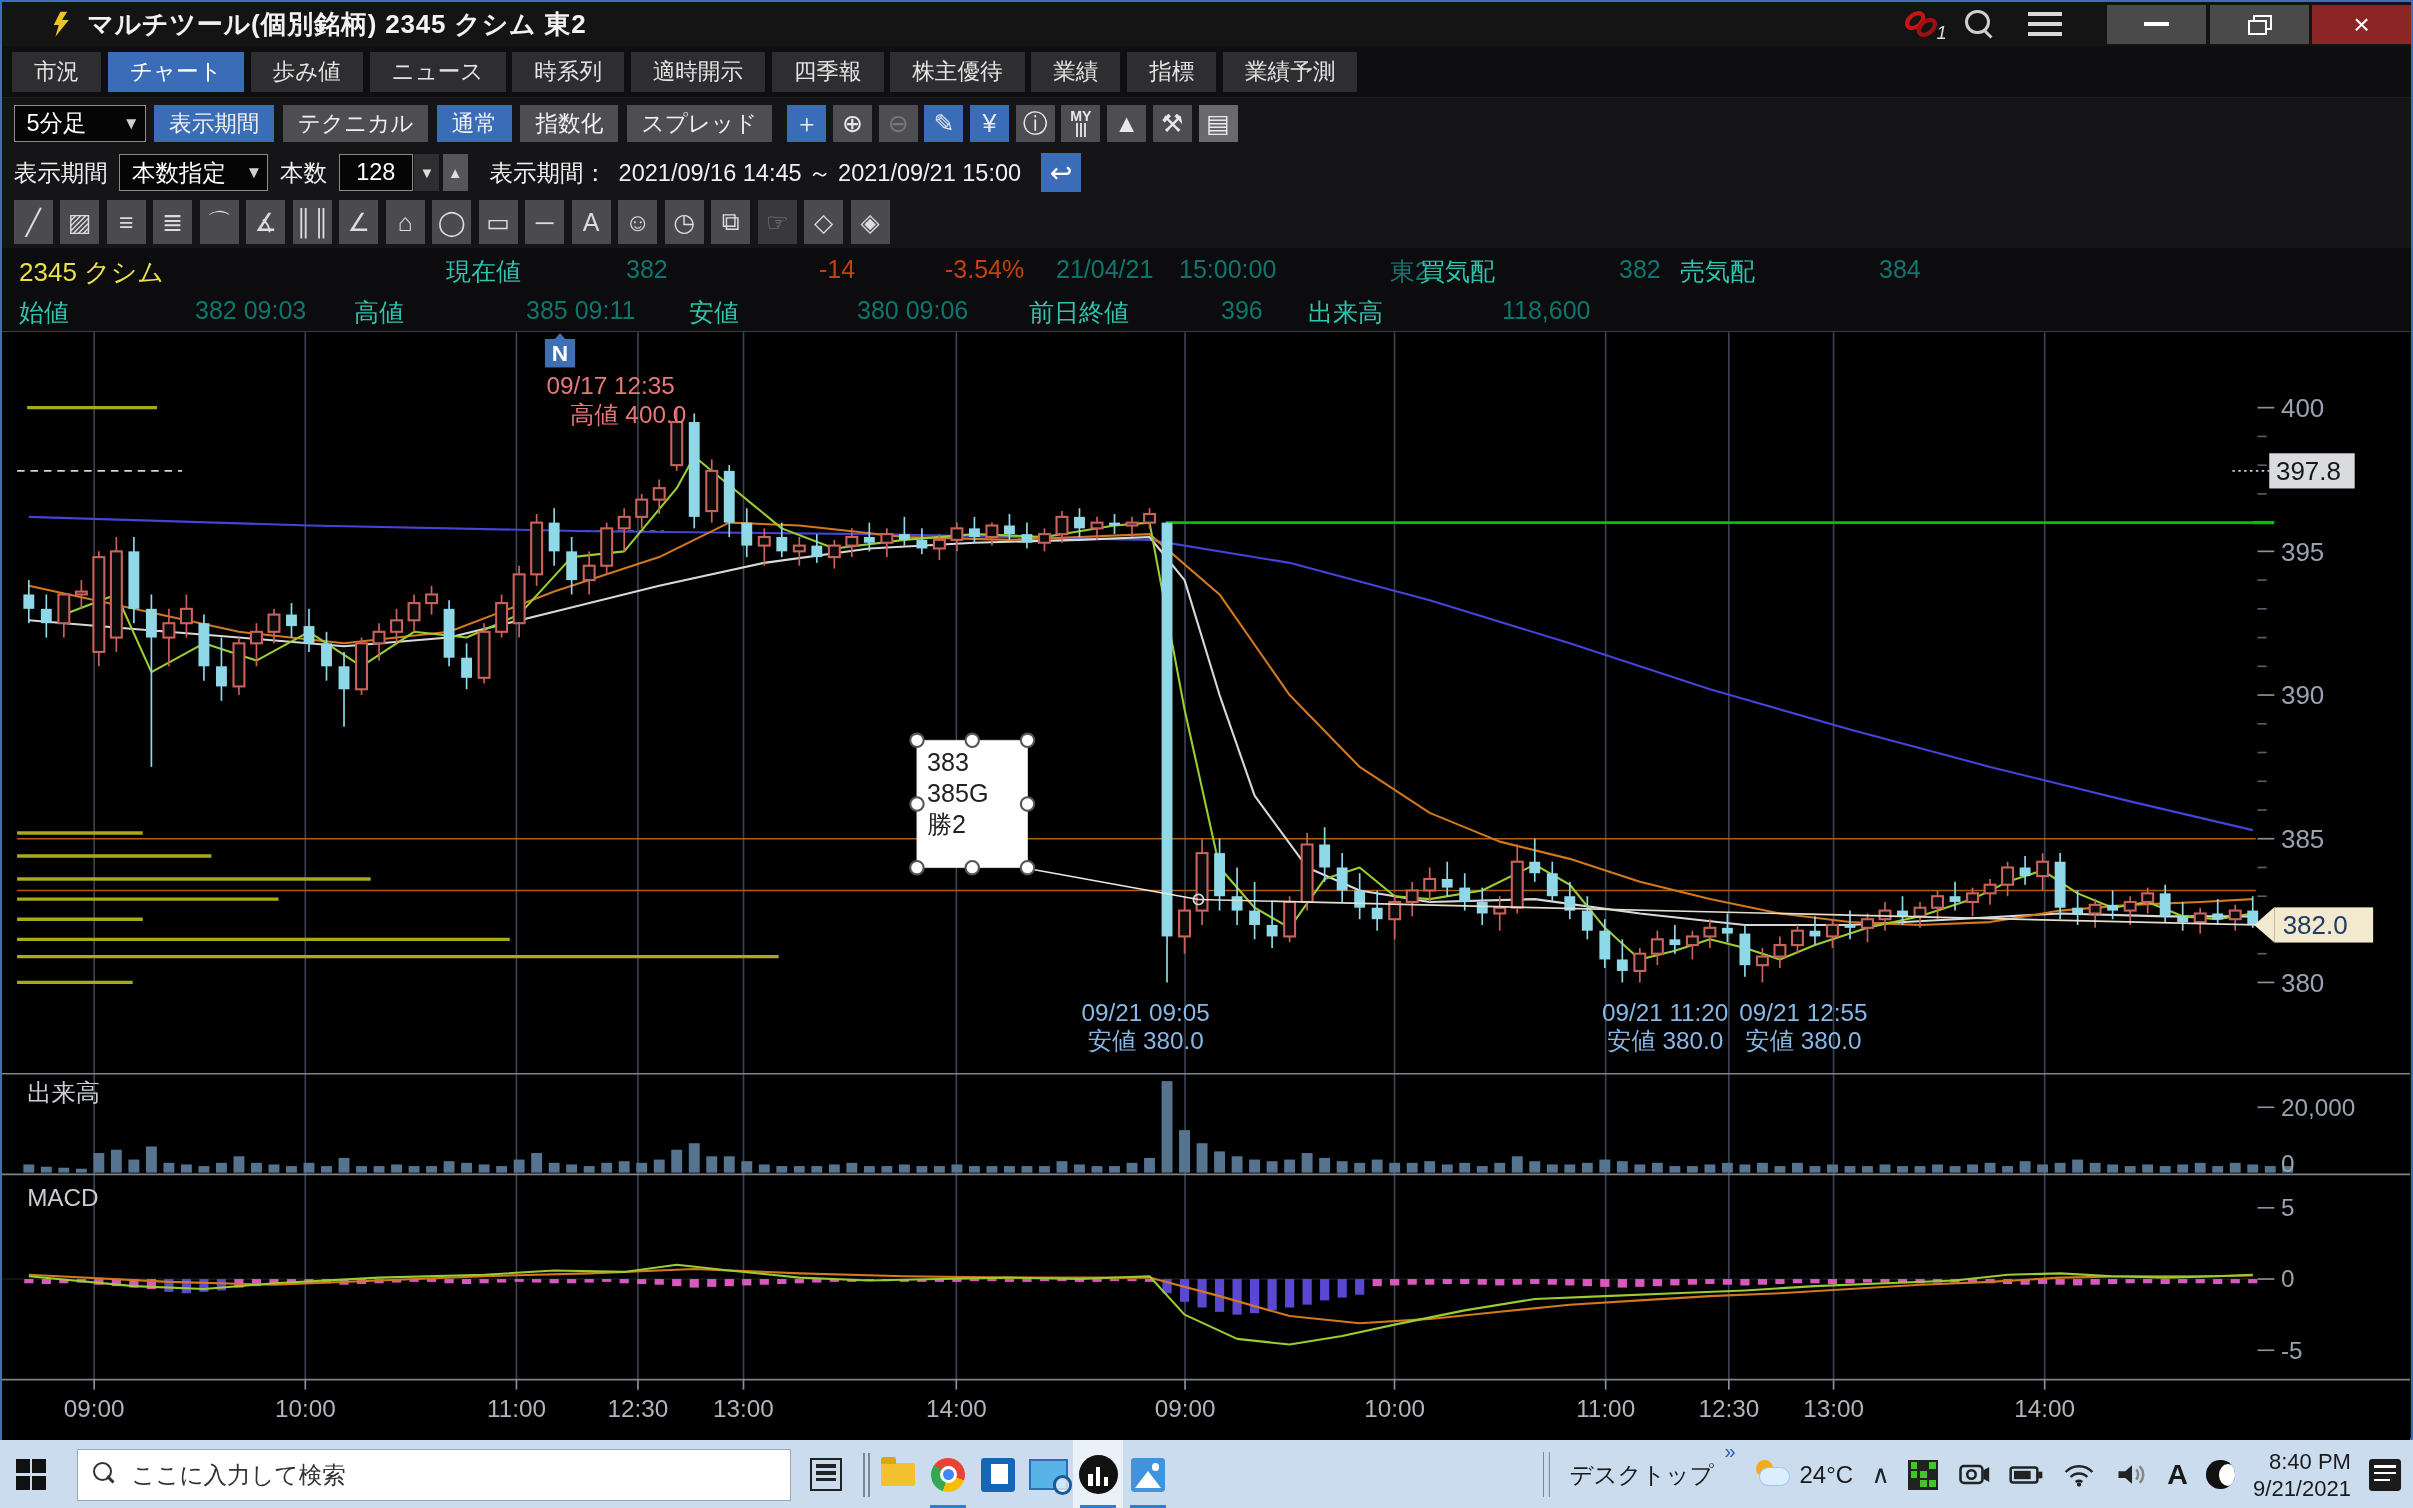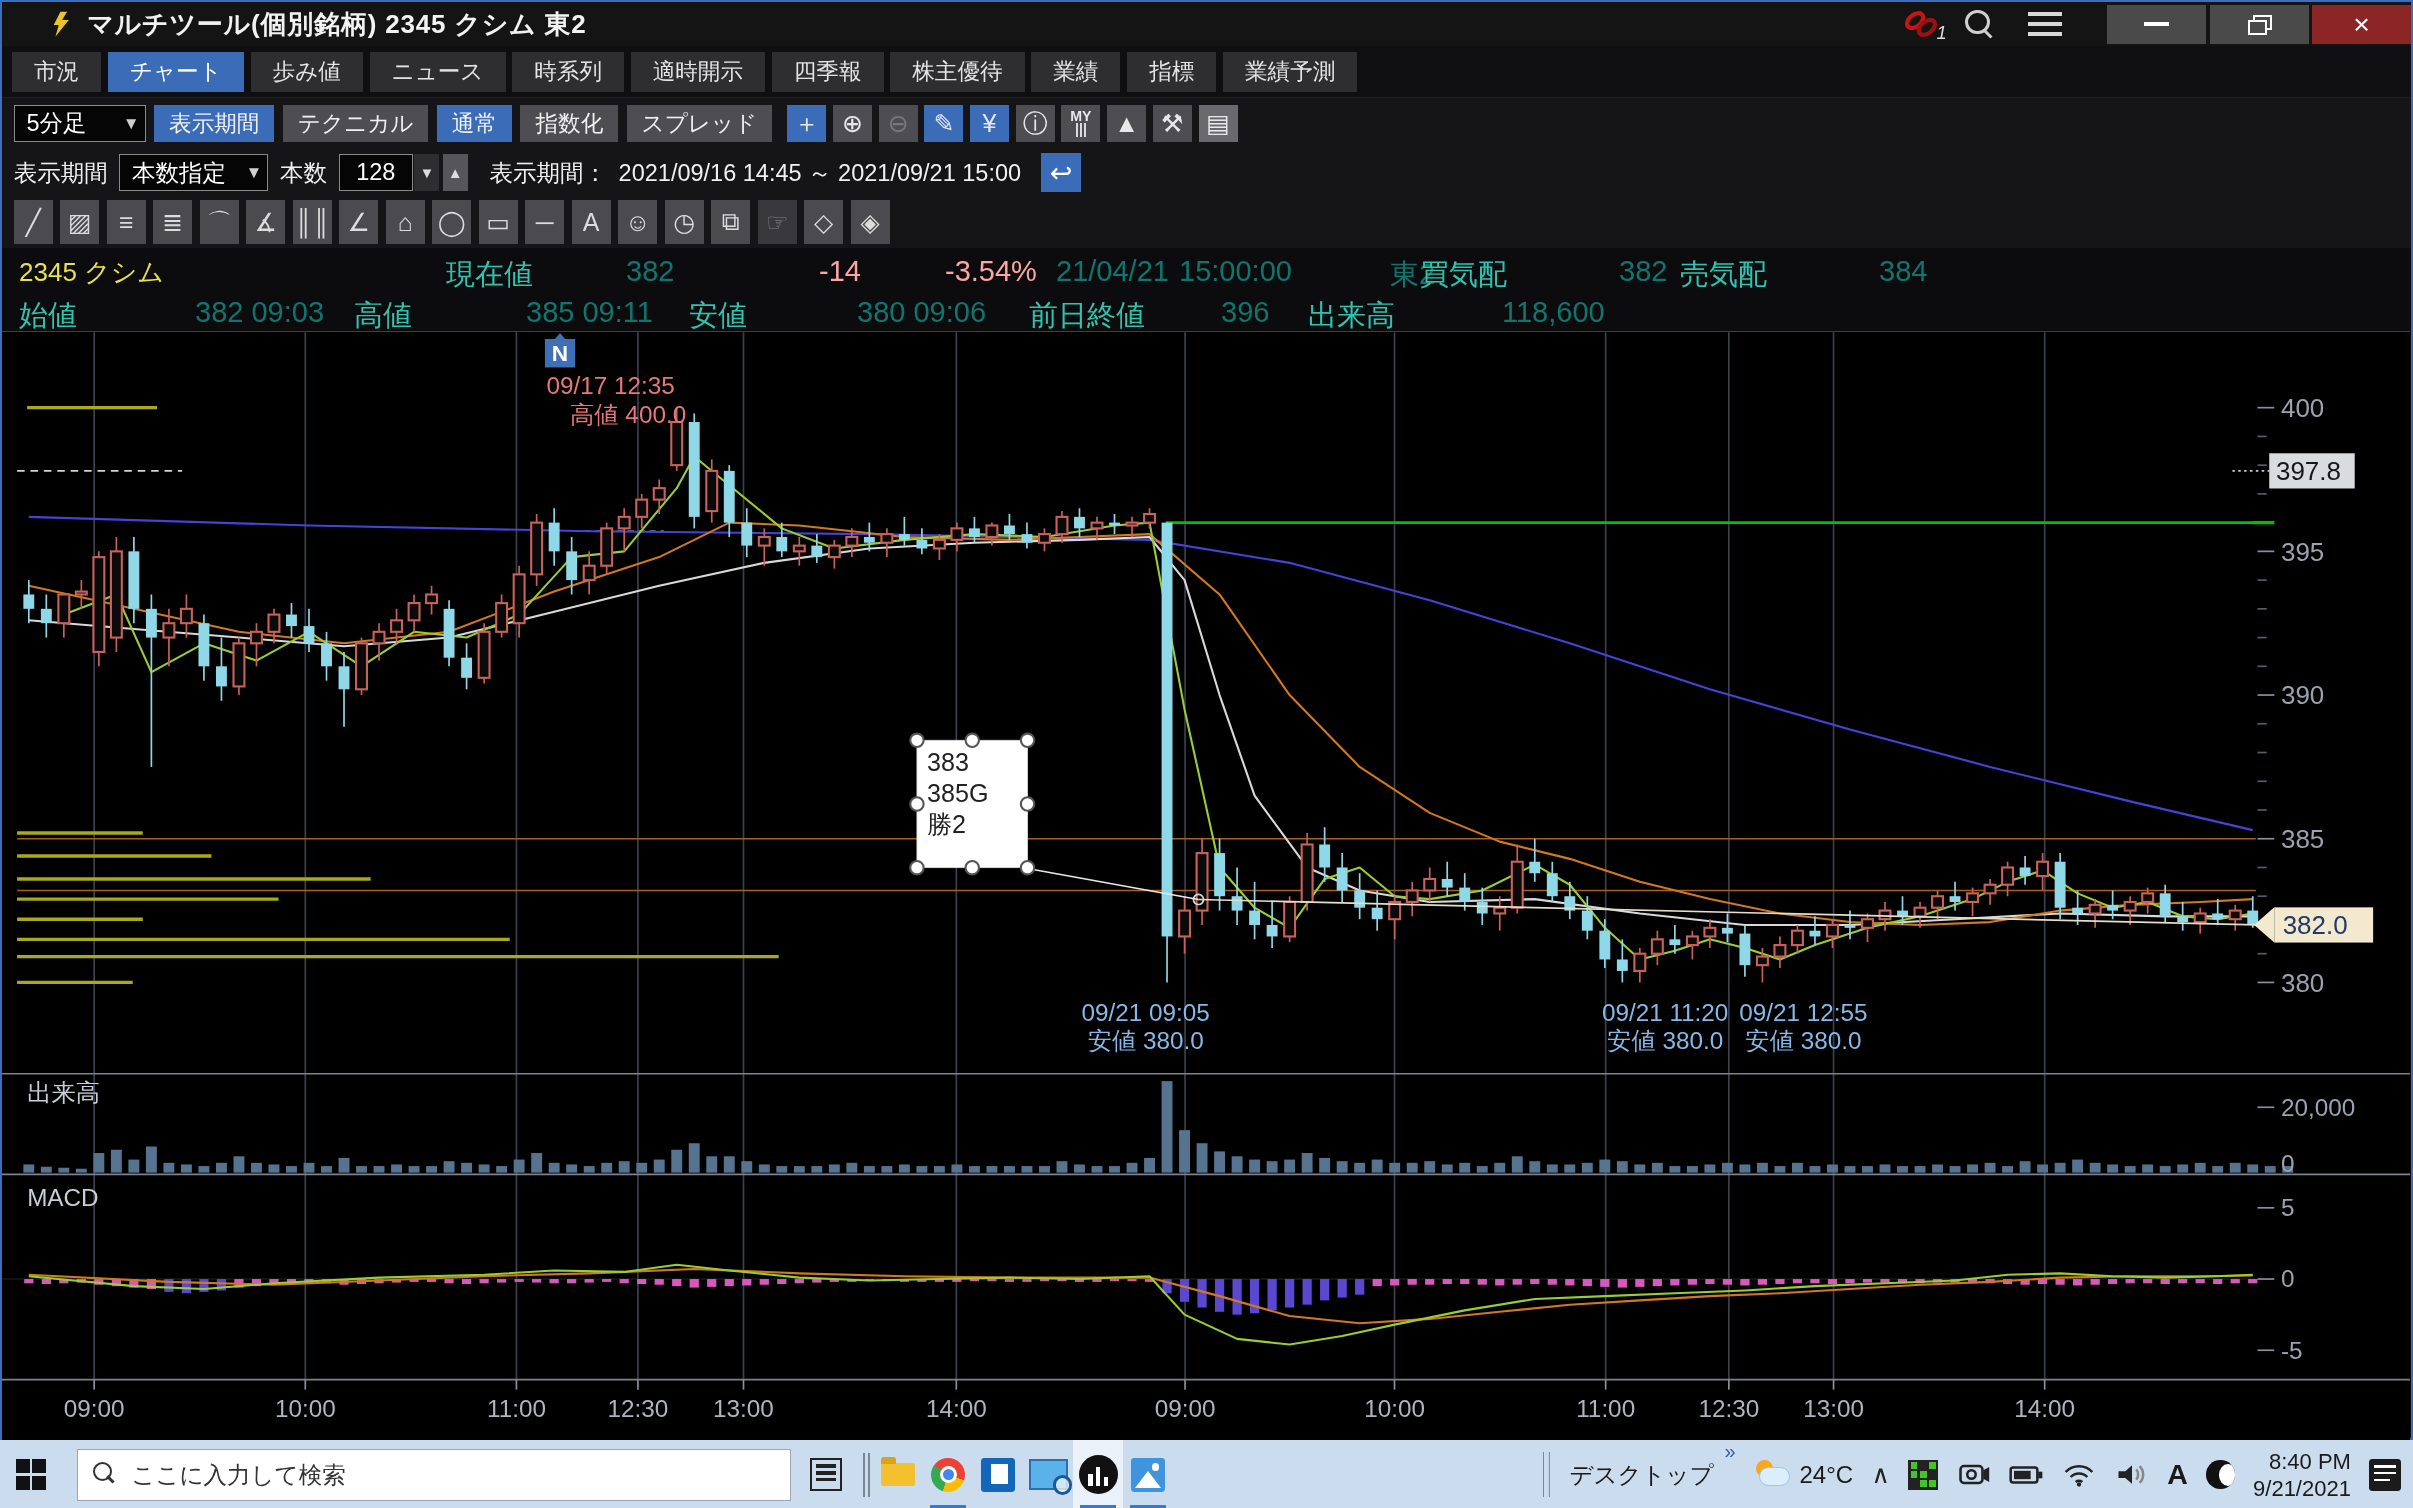--- a/index.html
+++ b/index.html
@@ -60,22 +60,22 @@
           display:flex;align-items:center;justify-content:center;margin-left:8.4px;}
   
   .dbar{position:absolute;top:194px;left:0;right:0;height:52px;background:#151518;
         display:flex;align-items:center;padding-left:11.7px;gap:7.5px;}
   .dtool{width:39px;height:44px;background:#4b4b4f;color:#dcdcdc;font-size:25px;
          display:flex;align-items:center;justify-content:center;}
   .dtool.dim{background:#39393d;color:#808085;}
   
   .q1{position:absolute;top:246px;left:0;right:0;height:44px;background:#0c0c0e;}
   .q2{position:absolute;top:291px;left:0;right:0;height:39px;background:#0c0c0e;}
-  .q1 span,.q2 span{position:absolute;font-size:29px;white-space:nowrap;}
-  .yel{color:#e8e24a;} .teal{color:#2fc4ae;} .wht{color:#0f766e;} .grn{color:#fca5a5;}
+  .q1 span,.q2 span{position:absolute;font-size:25px;white-space:nowrap;}
+  .yel{color:#e8e24a;} .teal{color:#2fc4ae;} .wht{color:#0f766e;} .grn{color:#c2410c;}
   
   .chartwrap{position:absolute;top:329px;left:0;width:2408px;height:1109px;background:#000;
              border-top:1.7px solid #3a3f48;box-sizing:border-box;}
   
   .taskbar{position:absolute;left:0;top:1440px;width:2413px;height:69px;background:#cbdcef;
            display:flex;align-items:center;color:#1a1a1a;}
   .startbtn{width:62px;height:69px;display:flex;align-items:center;justify-content:center;}
   .winlogo{display:grid;grid-template-columns:14.2px 14.2px;grid-template-rows:14.2px 14.2px;gap:2.5px;}
   .winlogo i{background:#111;}
   .searchbox{width:714px;height:52px;background:#fff;border:1.7px solid #9aa7b5;display:flex;

